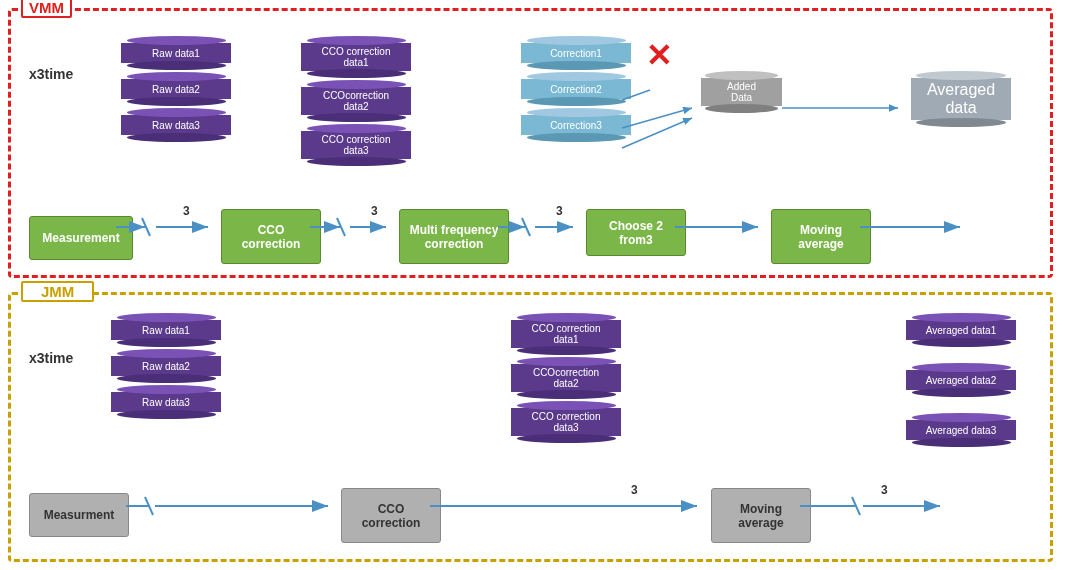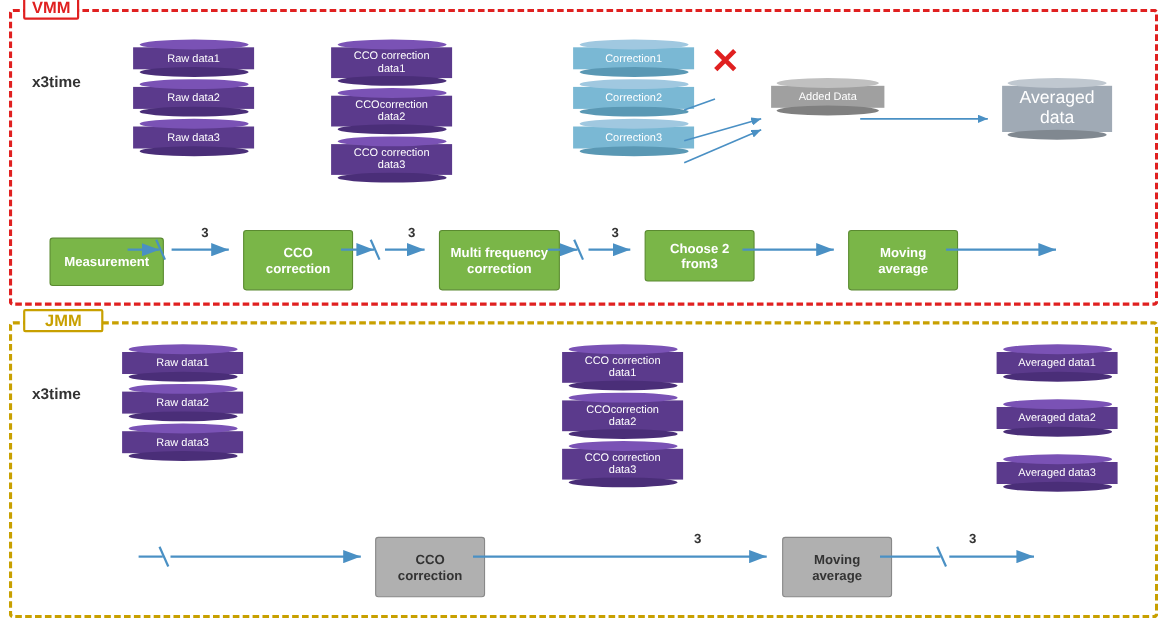--- a/index.html
+++ b/index.html
@@ -244,36 +244,36 @@
     <div class="single-cyl light">
       <div class="cyl-top2"></div>
       <div class="cyl-mid">Correction3</div>
       <div class="cyl-bot2"></div>
     </div>
   </div>
 
   <div class="red-x" style="top:28px; left:635px;">✕</div>
 
   <div style="position:absolute; top:60px; left:690px;">
-    <div class="single-cyl light gray" style="width:103px;">
+    <div class="single-cyl light gray" style="width:81px;">
       <div class="cyl-top2"></div>
       <div class="cyl-mid" style="font-size:10px;">Added Data</div>
       <div class="cyl-bot2"></div>
     </div>
   </div>
 
   <div style="position:absolute; top:60px; left:900px;">
     <div class="single-cyl avgd" style="width:100px;">
       <div class="cyl-top2"></div>
       <div class="cyl-mid" style="font-size:16px;">Averaged data</div>
       <div class="cyl-bot2"></div>
     </div>
   </div>
 
-  <div class="proc-box" style="top:205px; left:18px; width:104px; height:44px;margin-left:16px;">
+  <div class="proc-box" style="top:205px; left:18px; width:104px; height:44px;">
     <span>Measurement</span>
   </div>
 
   <div class="proc-box" style="top:198px; left:210px; width:100px; height:55px;">
     <span>CCO<br>correction</span>
   </div>
 
   <div class="proc-box" style="top:198px; left:388px; width:110px; height:55px;">
     <span>Multi frequency<br>correction</span>
   </div>
@@ -344,20 +344,23 @@
       <div class="cyl-mid">Averaged data2</div>
       <div class="cyl-bot2"></div>
     </div>
     <div class="single-cyl">
       <div class="cyl-top2"></div>
       <div class="cyl-mid">Averaged data3</div>
       <div class="cyl-bot2"></div>
     </div>
   </div>
 
+  <div class="proc-box-gray" style="top:198px; left:18px; width:100px; height:44px;">
+    <span>Measurment</span>
+  </div>
 
   <div class="proc-box-gray" style="top:193px; left:330px; width:100px; height:55px;">
     <span>CCO<br>correction</span>
   </div>
 
   <div class="proc-box-gray" style="top:193px; left:700px; width:100px; height:55px;">
     <span>Moving<br>average</span>
   </div>
 
   <div class="arrow-num" style="top:188px; left:620px;">3</div>

